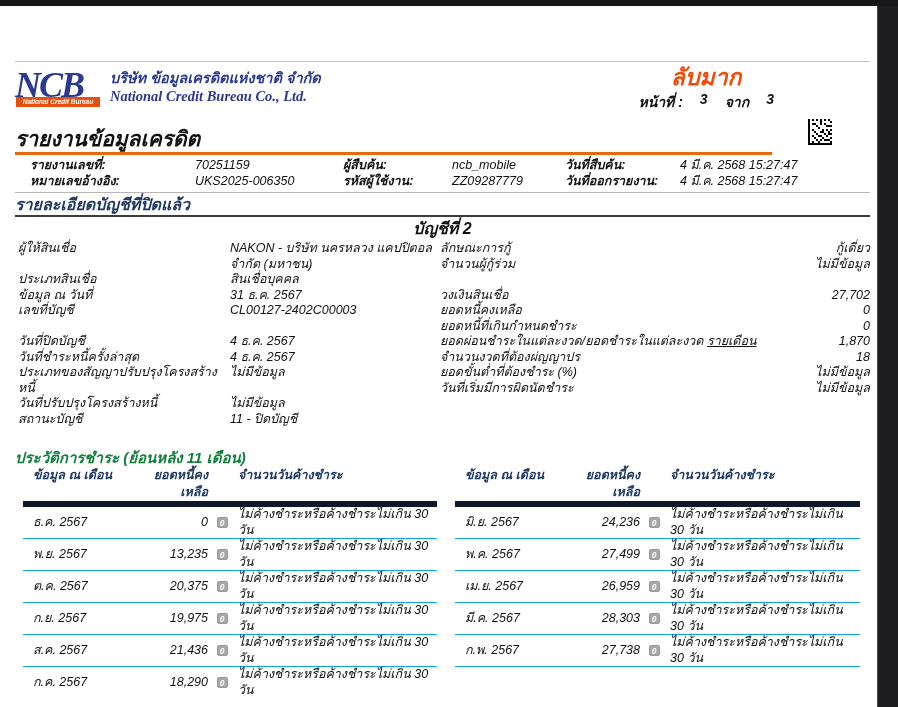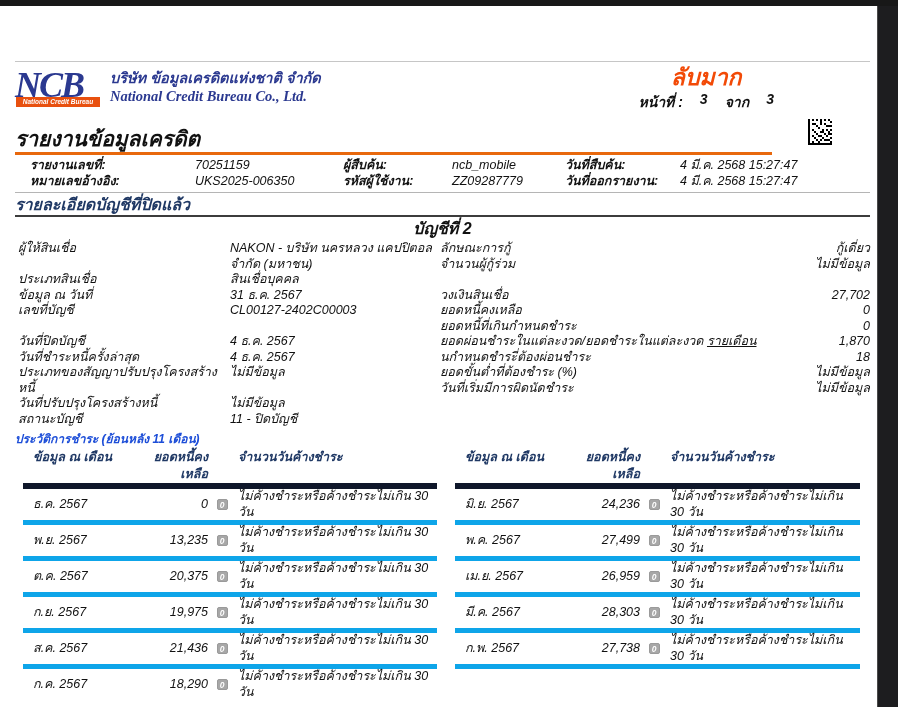--- a/index.html
+++ b/index.html
@@ -40,29 +40,29 @@
   .acc-grid{display:flex;margin-top:3px;font-size:12.5px;}
   .acc-left{width:422px;flex-shrink:0;}
   .acc-right{flex:1;}
   .acc-row{display:flex;line-height:15.5px;min-height:15.5px;padding-left:3px;}
   .acc-left .lbl{width:212px;flex-shrink:0;}
   .acc-left .val{flex:1;}
   .acc-right .lbl{flex:1;}
   .acc-right .val{text-align:right;white-space:nowrap;}
   .u{text-decoration:underline;}
 
-  .pay-title{color:#1d4ed8;font-weight:bold;font-size:12px;line-height:17px;margin-top:4px;}
+  .pay-title{color:#15803d;font-weight:bold;font-size:15px;line-height:17px;margin-top:22px;}
   .pay-tables{display:flex;gap:18px;margin-top:1px;padding-left:8px;font-size:12.5px;}
   .pay-table.left{width:414px;}
   .pay-table.right{width:405px;}
   .pay-head{display:flex;font-weight:bold;color:#1F3864;line-height:17px;border-bottom:6px solid #0f172a;}
   .h-month{width:110px;padding-left:10px;box-sizing:border-box;}
   .h-bal{width:75px;text-align:right;}
   .h-status{flex:1;padding-left:30px;}
-  .pay-row{display:flex;align-items:center;line-height:15.5px;min-height:15.5px;border-bottom:5px solid #0ea5e9;}
+  .pay-row{display:flex;align-items:center;line-height:15.5px;min-height:15.5px;border-bottom:1px solid #0ea5e9;}
   .c-month{width:110px;padding-left:10px;box-sizing:border-box;}
   .c-bal{width:75px;text-align:right;}
   .c-badge{width:28px;display:flex;justify-content:center;}
   .c-status{flex:1;padding-left:2px;}
   .pay-table.left .pay-row:last-child{border-bottom:none;}
   .badge0{display:inline-block;width:11px;height:11px;background:#A7A7A7;border:1px solid #9a9a9a;
           border-radius:2px;color:#fff;font-size:8.5px;line-height:11px;text-align:center;font-weight:bold;box-sizing:border-box;}
 
   .barcode{position:absolute;left:808px;top:95px;width:24px;height:26px;}
   .bottom-toolbar{position:absolute;left:303px;top:691px;width:287px;height:24px;background:#3B3B3D;
@@ -202,21 +202,21 @@
   </div>
           <div class="acc-row">
     <span class="lbl">ยอดหนี้ที่เกินกำหนดชำระ</span>
     <span class="val">0</span>
   </div>
           <div class="acc-row">
     <span class="lbl">ยอดผ่อนชำระในแต่ละงวด/ยอดชำระในแต่ละงวด <span class="u">รายเดือน</span></span>
     <span class="val">1,870</span>
   </div>
           <div class="acc-row">
-    <span class="lbl">นกำหนดชำระี่ต้องผ่อนชำระ</span>
+    <span class="lbl">จำนวนงวดที่ต้องผ่ญญาปร</span>
     <span class="val">18</span>
   </div>
           <div class="acc-row">
     <span class="lbl">ยอดขั้นต่ำที่ต้องชำระ (%)</span>
     <span class="val">ไม่มีข้อมูล</span>
   </div>
           <div class="acc-row">
     <span class="lbl">วันที่เริ่มมีการผิดนัดชำระ</span>
     <span class="val">ไม่มีข้อมูล</span>
   </div>

